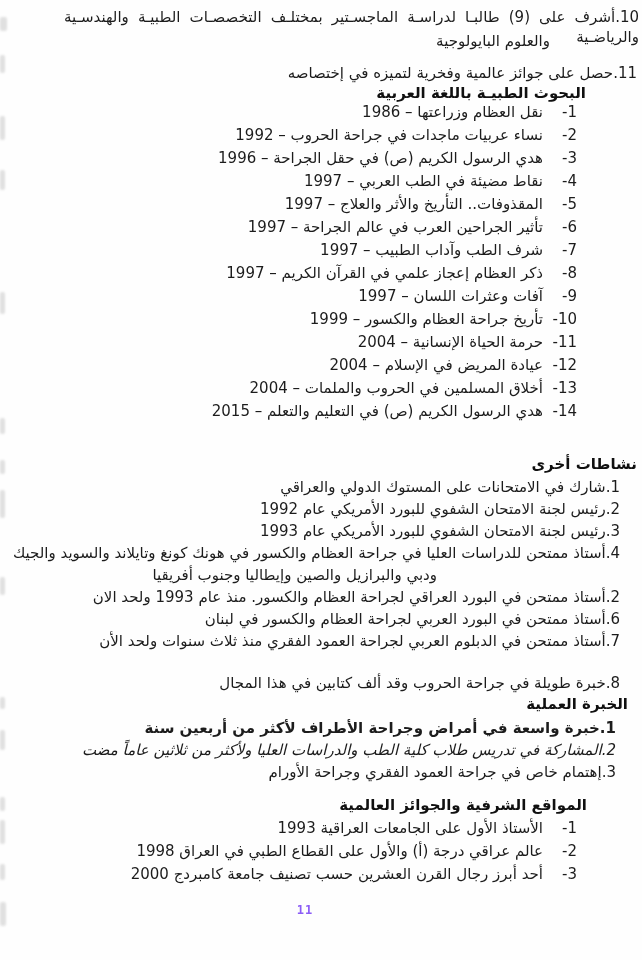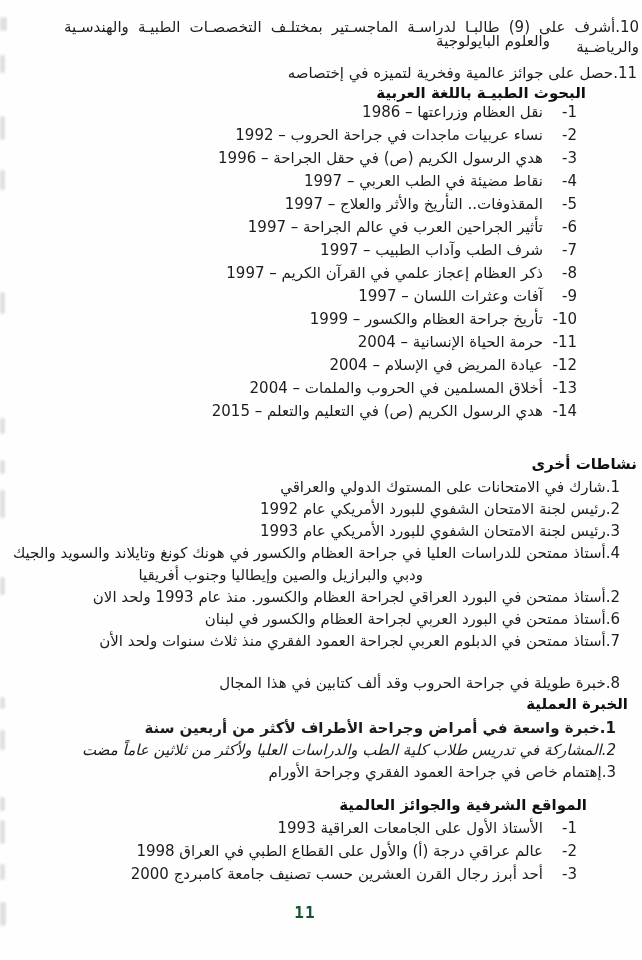--- a/index.html
+++ b/index.html
@@ -22,23 +22,23 @@
   .justline{
     text-align:justify;
     text-align-last:justify;
     white-space:normal;
   }
   
   .pagenum{
     position:absolute;
     font-family:"DejaVu Sans Mono", monospace;
     font-weight:bold;
-    font-size:16px;
+    font-size:12px;
     letter-spacing:1px;
-    color:#14532d;
+    color:#8b5cf6;
   }
   
   .blot{position:absolute;left:0;background:#c8c8c8;opacity:.55;border-radius:2px;filter:blur(1px);}
 </style>
 </head>
 <body>
 
 <div class="page">
 
   <div class="blot" style="top:17px;width:7px;height:14px;"></div>
@@ -50,21 +50,21 @@
   <div class="blot" style="top:460px;width:5px;height:14px;"></div>
   <div class="blot" style="top:490px;width:5px;height:28px;"></div>
   <div class="blot" style="top:577px;width:5px;height:18px;"></div>
   <div class="blot" style="top:697px;width:5px;height:12px;"></div>
   <div class="blot" style="top:730px;width:5px;height:20px;"></div>
   <div class="blot" style="top:797px;width:5px;height:14px;"></div>
   <div class="blot" style="top:820px;width:5px;height:24px;"></div>
   <div class="blot" style="top:864px;width:5px;height:16px;"></div>
   <div class="blot" style="top:902px;width:6px;height:24px;"></div>
 
-  <div class="t justline" style="top:17px;right:3px;left:32px;margin-left:32px;">10.أشرف على (9) طالبـا لدراسـة الماجسـتير بمختلـف التخصصـات الطبيـة والهندسـية والرياضـية</div>
+  <div class="t justline" style="top:7px;right:3px;left:32px;margin-left:32px;">10.أشرف على (9) طالبـا لدراسـة الماجسـتير بمختلـف التخصصـات الطبيـة والهندسـية والرياضـية</div>
   <div class="t" style="top:31px;right:92px;">والعلوم البايولوجية</div>
 
   <div class="t" style="top:63px;right:5px;">11.حصل على جوائز عالمية وفخرية لتميزه في إختصاصه</div>
 
   <div class="t bold" style="top:83px;right:56px;">البحوث الطبيـة باللغة العربية</div>
 
   <div class="t numrow" style="top:102px;right:65px;">
     <span class="num">1-</span>
     <span class="txt">نقل العظام وزراعتها – 1986</span>
   </div>
@@ -120,21 +120,21 @@
     <span class="num">14-</span>
     <span class="txt">هدي الرسول الكريم (ص) في التعليم والتعلم – 2015</span>
   </div>
 
   <div class="t bold" style="top:454px;right:5px;">نشاطات أخرى</div>
 
   <div class="t" style="top:477px;right:22px;">1.شارك في الامتحانات على المستوك الدولي والعراقي</div>
   <div class="t" style="top:499px;right:22px;">2.رئيس لجنة الامتحان الشفوي للبورد الأمريكي عام 1992</div>
   <div class="t" style="top:521px;right:22px;">3.رئيس لجنة الامتحان الشفوي للبورد الأمريكي عام 1993</div>
   <div class="t" style="top:543px;right:22px;">4.أستاذ ممتحن للدراسات العليا في جراحة العظام والكسور في هونك كونغ وتايلاند والسويد والجيك</div>
-  <div class="t" style="top:565px;right:219px;">ودبي والبرازيل والصين وإيطاليا وجنوب أفريقيا</div>
+  <div class="t" style="top:565px;right:205px;">ودبي والبرازيل والصين وإيطاليا وجنوب أفريقيا</div>
   <div class="t" style="top:587px;right:22px;">2.أستاذ ممتحن في البورد العراقي لجراحة العظام والكسور. منذ عام 1993 ولحد الان</div>
   <div class="t" style="top:609px;right:22px;">6.أستاذ ممتحن في البورد العربي لجراحة العظام والكسور في لبنان</div>
   <div class="t" style="top:631px;right:22px;">7.أستاذ ممتحن في الدبلوم العربي لجراحة العمود الفقري منذ ثلاث سنوات ولحد الأن</div>
   <div class="t" style="top:653px;right:22px;margin-top:20px;">8.خبرة طويلة في جراحة الحروب وقد ألف كتابين في هذا المجال</div>
 
   <div class="t bold" style="top:694px;right:14px;">الخبرة العملية</div>
 
   <div class="t" style="top:718px;right:26px;font-weight:bold;">1.خبرة واسعة في أمراض وجراحة الأطراف لأكثر من أربعين سنة</div>
   <div class="t" style="top:740px;right:26px;font-style:italic;">2.المشاركة في تدريس طلاب كلية الطب والدراسات العليا ولأكثر من ثلاثين عاماً مضت</div>
   <div class="t" style="top:762px;right:26px;">3.إهتمام خاص في جراحة العمود الفقري وجراحة الأورام</div>

